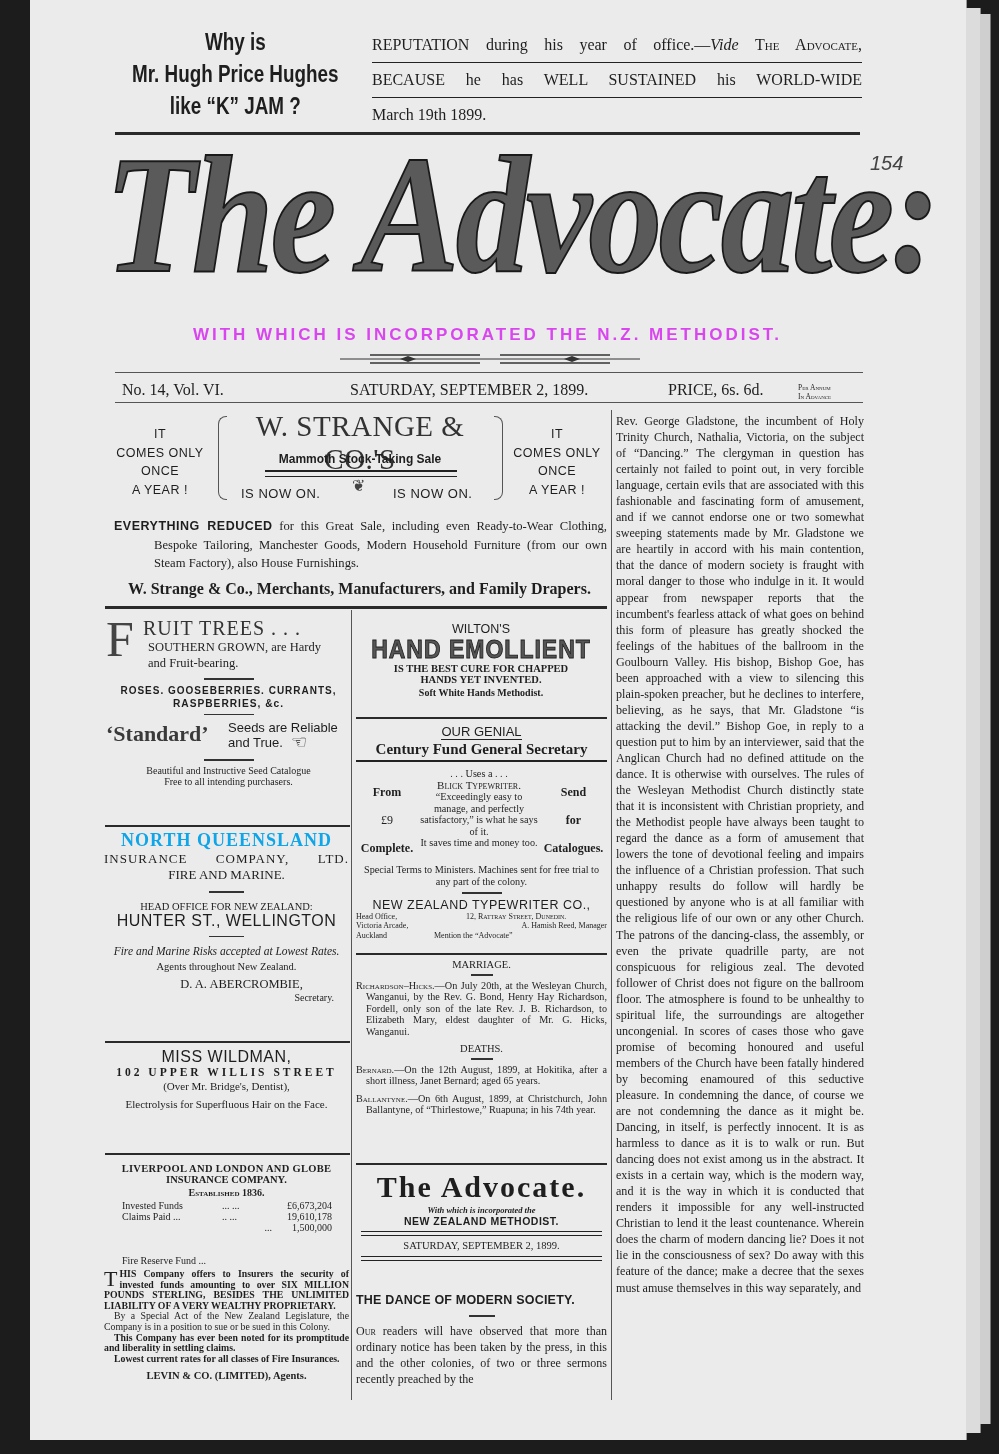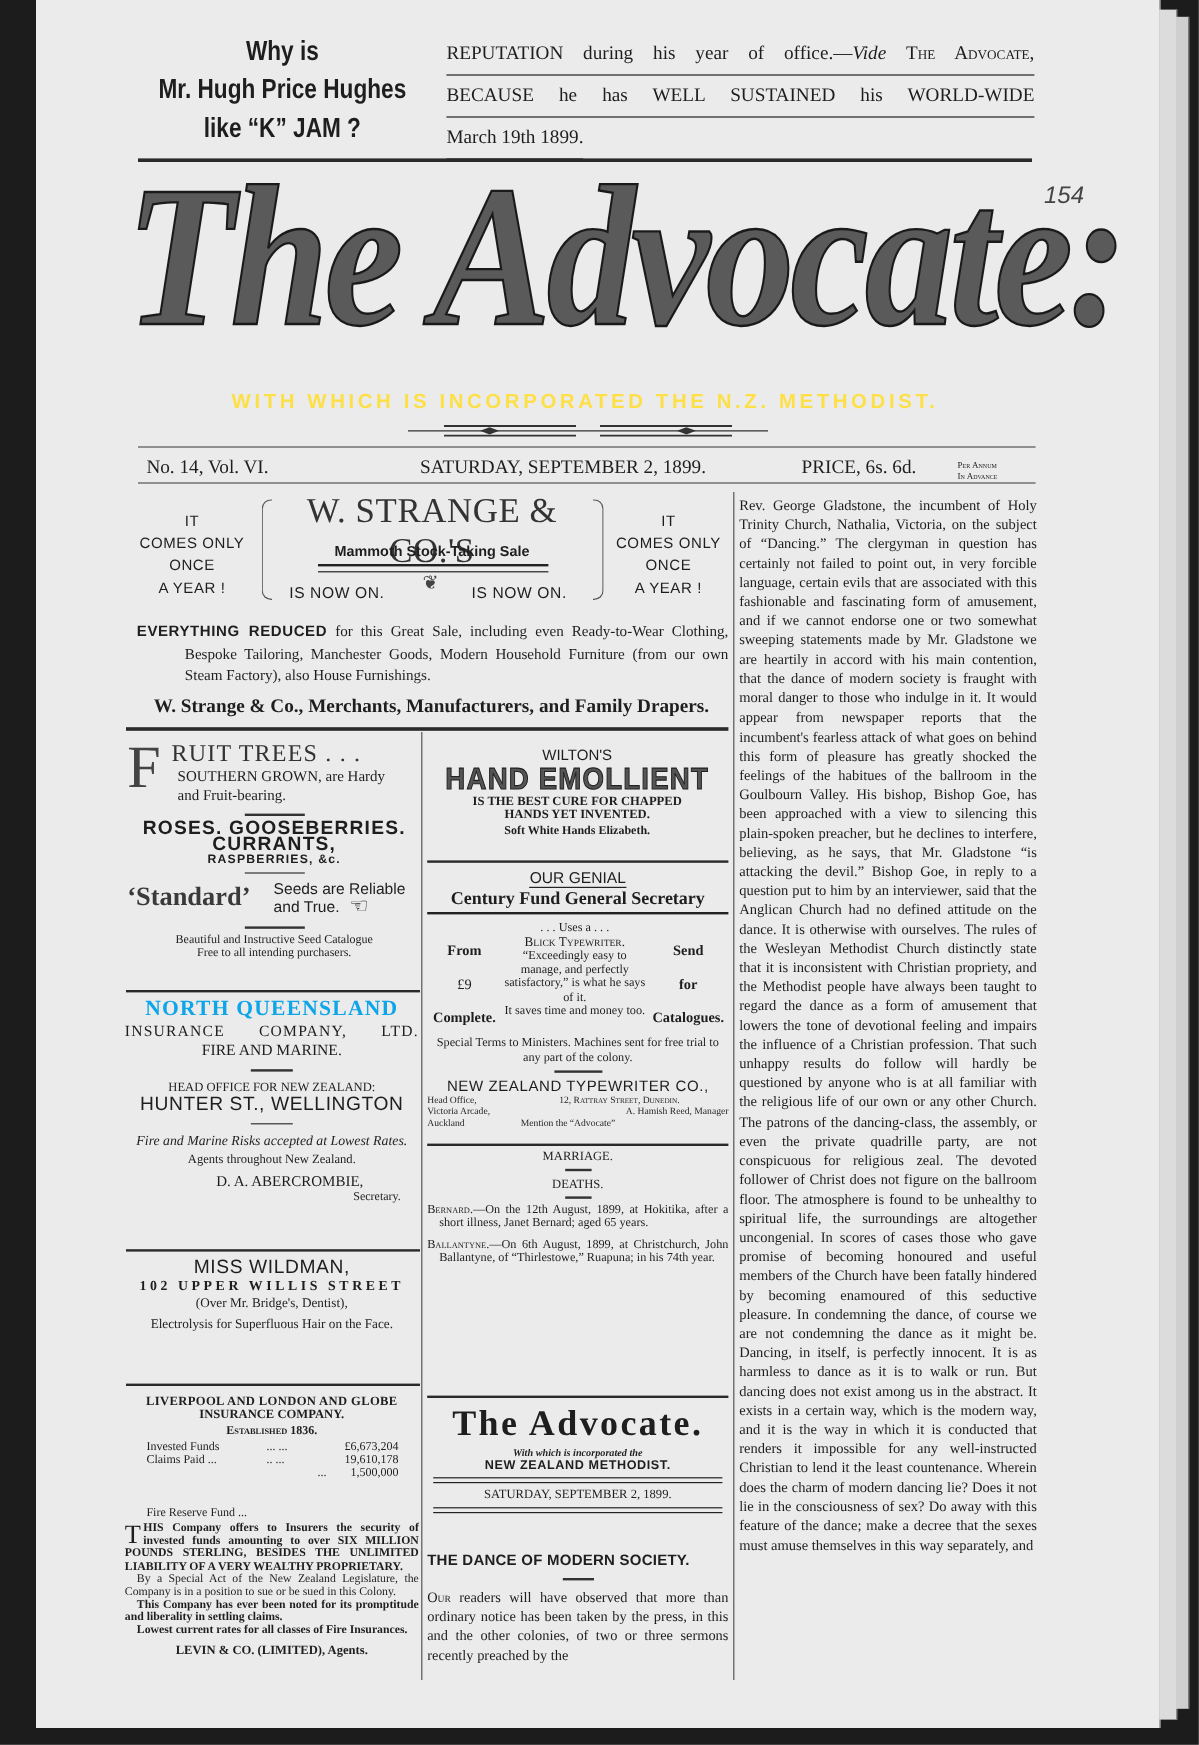--- a/index.html
+++ b/index.html
@@ -36,21 +36,21 @@
   <div class="ul" style="text-align:justify;text-align-last:justify;">
     <span>REPUTATION during his year of office.—</span><i>Vide</i> <span class="sc">The Advocate,</span>
   </div>
   <div class="ul" style="text-align:justify;text-align-last:justify;">BECAUSE he has WELL SUSTAINED his WORLD-WIDE</div>
   <div style="display:inline-block;border-bottom:1.5px solid #222;">March 19th 1899.</div>
 </div>
 <div class="rule" style="left:115px;top:132px;width:745px;height:3px;"></div>
 
 <div class="abs masthead" style="left:105px;top:118px;">The Advocate:</div>
 <div class="abs" style="left:870px;top:152px;font-family:'Liberation Sans',sans-serif;font-size:20px;color:#444;font-style:italic;">154</div>
-<div class="abs center sans" style="left:115px;top:325px;width:745px;font-size:17px;letter-spacing:3px;font-weight:bold;color:#fde047;">WITH WHICH IS INCORPORATED THE N.Z. METHODIST.</div>
+<div class="abs center sans" style="left:115px;top:325px;width:745px;font-size:17px;letter-spacing:3px;font-weight:bold;color:#d946ef;">WITH WHICH IS INCORPORATED THE N.Z. METHODIST.</div>
 <svg class="abs" style="left:340px;top:352px;" width="300" height="14">
   <line x1="0" y1="7" x2="300" y2="7" stroke="#333" stroke-width="1"></line>
   <line x1="30" y1="3" x2="140" y2="3" stroke="#333" stroke-width="1.5"></line>
   <line x1="30" y1="11" x2="140" y2="11" stroke="#333" stroke-width="1.5"></line>
   <line x1="160" y1="3" x2="270" y2="3" stroke="#333" stroke-width="1.5"></line>
   <line x1="160" y1="11" x2="270" y2="11" stroke="#333" stroke-width="1.5"></line>
   <polygon points="60,7 68,4 76,7 68,10" fill="#333"></polygon>
   <polygon points="224,7 232,4 240,7 232,10" fill="#333"></polygon>
 </svg>
 <div class="abs divline" style="left:115px;top:372px;width:748px;"></div>
@@ -94,21 +94,21 @@
 <div class="rule" style="left:105px;top:606px;width:502px;height:2.5px;"></div>
 
 <div class="abs" style="left:106px;top:612px;width:245px;">
   <div style="position:relative;height:62px;">
     <span class="abs" style="left:0;top:2px;font-size:50px;line-height:50px;color:#444;font-family:'Liberation Serif',serif;">F</span>
     <span class="abs" style="left:37px;top:5px;font-size:20px;letter-spacing:1px;color:#333;font-family:'Liberation Serif',serif;">RUIT TREES . . .</span>
     <span class="abs" style="left:42px;top:28px;font-size:12.5px;">SOUTHERN GROWN, are Hardy</span>
     <span class="abs" style="left:42px;top:44px;font-size:12.5px;">and Fruit-bearing.</span>
   </div>
   <div class="shortrule" style="margin-top:4px;"></div>
-  <div class="center sans" style="font-size:16px;font-weight:bold;letter-spacing:1px;line-height:13px;">ROSES. GOOSEBERRIES. CURRANTS,</div>
+  <div class="center sans" style="font-size:10px;font-weight:bold;letter-spacing:1px;line-height:13px;">ROSES. GOOSEBERRIES. CURRANTS,</div>
   <div class="center sans" style="font-size:10.2px;font-weight:bold;letter-spacing:1px;line-height:13px;">RASPBERRIES, &amp;c.</div>
   <div class="shortrule"></div>
   <div style="position:relative;height:36px;">
     <span class="abs" style="left:0;top:2px;font-size:22px;font-weight:bold;color:#3a3a3a;">‘Standard’</span>
     <span class="abs sans" style="left:122px;top:1px;font-size:13px;">Seeds are Reliable</span>
     <span class="abs sans" style="left:122px;top:16px;font-size:13px;">and True.</span>
     <span class="abs" style="left:185px;top:12px;font-size:18px;">☜</span>
   </div>
   <div class="shortrule"></div>
   <div class="center" style="font-size:10px;line-height:11.5px;">Beautiful and Instructive Seed Catalogue</div>
@@ -167,21 +167,21 @@
   <div style="font-size:9.8px;line-height:10.6px;text-align:justify;text-indent:10px;font-weight:bold;">This Company has ever been noted for its promptitude and liberality in settling claims.</div>
   <div style="font-size:9.8px;line-height:10.6px;text-align:justify;text-indent:10px;font-weight:bold;">Lowest current rates for all classes of Fire Insurances.</div>
   <div class="center" style="font-size:10.5px;font-weight:bold;margin-top:6px;">LEVIN &amp; CO. (LIMITED), Agents.</div>
 </div>
 
 <div class="abs center" style="left:356px;top:622px;width:250px;">
   <div class="sans" style="font-size:12.5px;">WILTON'S</div>
   <div class="sans" style="font-size:23px;font-weight:bold;letter-spacing:1px;color:#555;-webkit-text-stroke:0.8px #222;transform:scaleY(1.1);">HAND EMOLLIENT</div>
   <div style="font-size:10.5px;font-weight:bold;">IS THE BEST CURE FOR CHAPPED</div>
   <div style="font-size:10.5px;font-weight:bold;">HANDS YET INVENTED.</div>
-  <div style="font-size:10px;font-weight:bold;margin-top:2px;">Soft White Hands Elizabeth.</div>
+  <div style="font-size:10px;font-weight:bold;margin-top:2px;">Soft White Hands Methodist.</div>
 </div>
 <div class="rule" style="left:356px;top:717px;width:251px;height:2px;"></div>
 
 <div class="abs" style="left:356px;top:724px;width:251px;">
   <div class="center sans" style="font-size:13px;"><span class="ul">OUR GENIAL</span></div>
   <div class="center" style="font-size:15px;font-weight:bold;margin-top:2px;border-bottom:2px solid #222;padding-bottom:2px;">Century Fund General Secretary</div>
   <div style="display:flex;margin-top:6px;">
     <div style="width:62px;font-size:12px;font-weight:bold;text-align:center;line-height:28px;padding-top:10px;">
       <div>From</div>
       <div style="font-weight:normal;">£9</div>
@@ -211,20 +211,21 @@
     <div class="abs sc" style="left:110px;top:0;">12, Rattray Street, Dunedin.</div>
     <div class="abs" style="right:0;top:9.5px;">A. Hamish Reed, Manager</div>
     <div class="abs" style="left:78px;top:19px;">Mention the “Advocate”</div>
   </div>
 </div>
 <div class="rule" style="left:356px;top:953px;width:251px;height:2px;"></div>
 
 <div class="abs" style="left:356px;top:959px;width:251px;font-size:10.2px;line-height:11.4px;">
   <div class="center" style="font-size:10.5px;">MARRIAGE.</div>
   <div class="shortrule" style="width:22px;"></div>
+  <div style="text-align:justify;padding-left:10px;text-indent:-10px;"><span class="sc">Richardson–Hicks.</span><span>—On July 20th, at the Wesleyan Church, Wanganui, by the Rev. G. Bond, Henry Hay Richardson, Fordell, only son of the late Rev. J. B. Richardson, to Elizabeth Mary, eldest daughter of Mr. G. Hicks, Wanganui.</span></div>
   <div class="center" style="font-size:10.5px;margin-top:6px;">DEATHS.</div>
   <div class="shortrule" style="width:22px;"></div>
   <div style="text-align:justify;padding-left:10px;text-indent:-10px;"><span class="sc">Bernard.</span><span>—On the 12th August, 1899, at Hokitika, after a short illness, Janet Bernard; aged 65 years.</span></div>
   <div style="text-align:justify;padding-left:10px;text-indent:-10px;margin-top:6px;"><span class="sc">Ballantyne.</span><span>—On 6th August, 1899, at Christchurch, John Ballantyne, of “Thirlestowe,” Ruapuna; in his 74th year.</span></div>
 </div>
 <div class="rule" style="left:356px;top:1163px;width:251px;height:2px;"></div>
 
 <div class="abs center" style="left:356px;top:1170px;width:251px;">
   <div class="gothic">The Advocate.</div>
   <div style="font-size:8.5px;font-style:italic;font-weight:bold;margin-top:1px;">With which is incorporated the</div>

